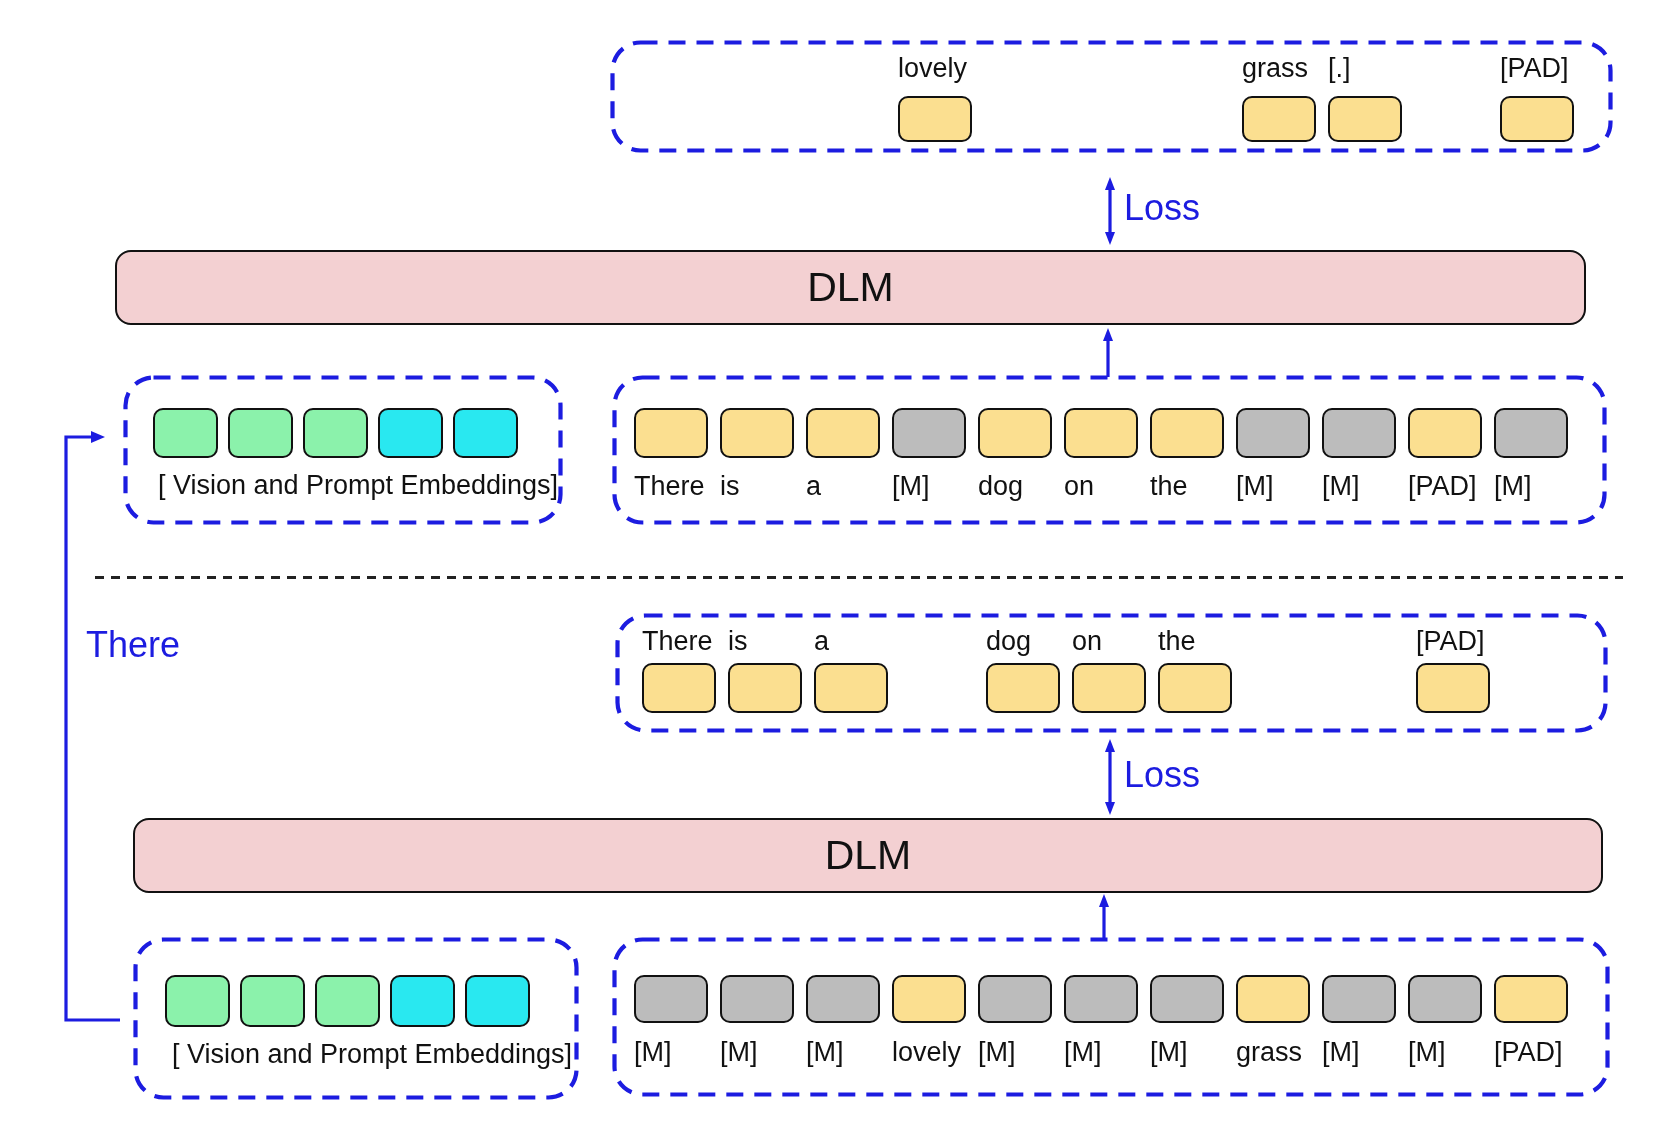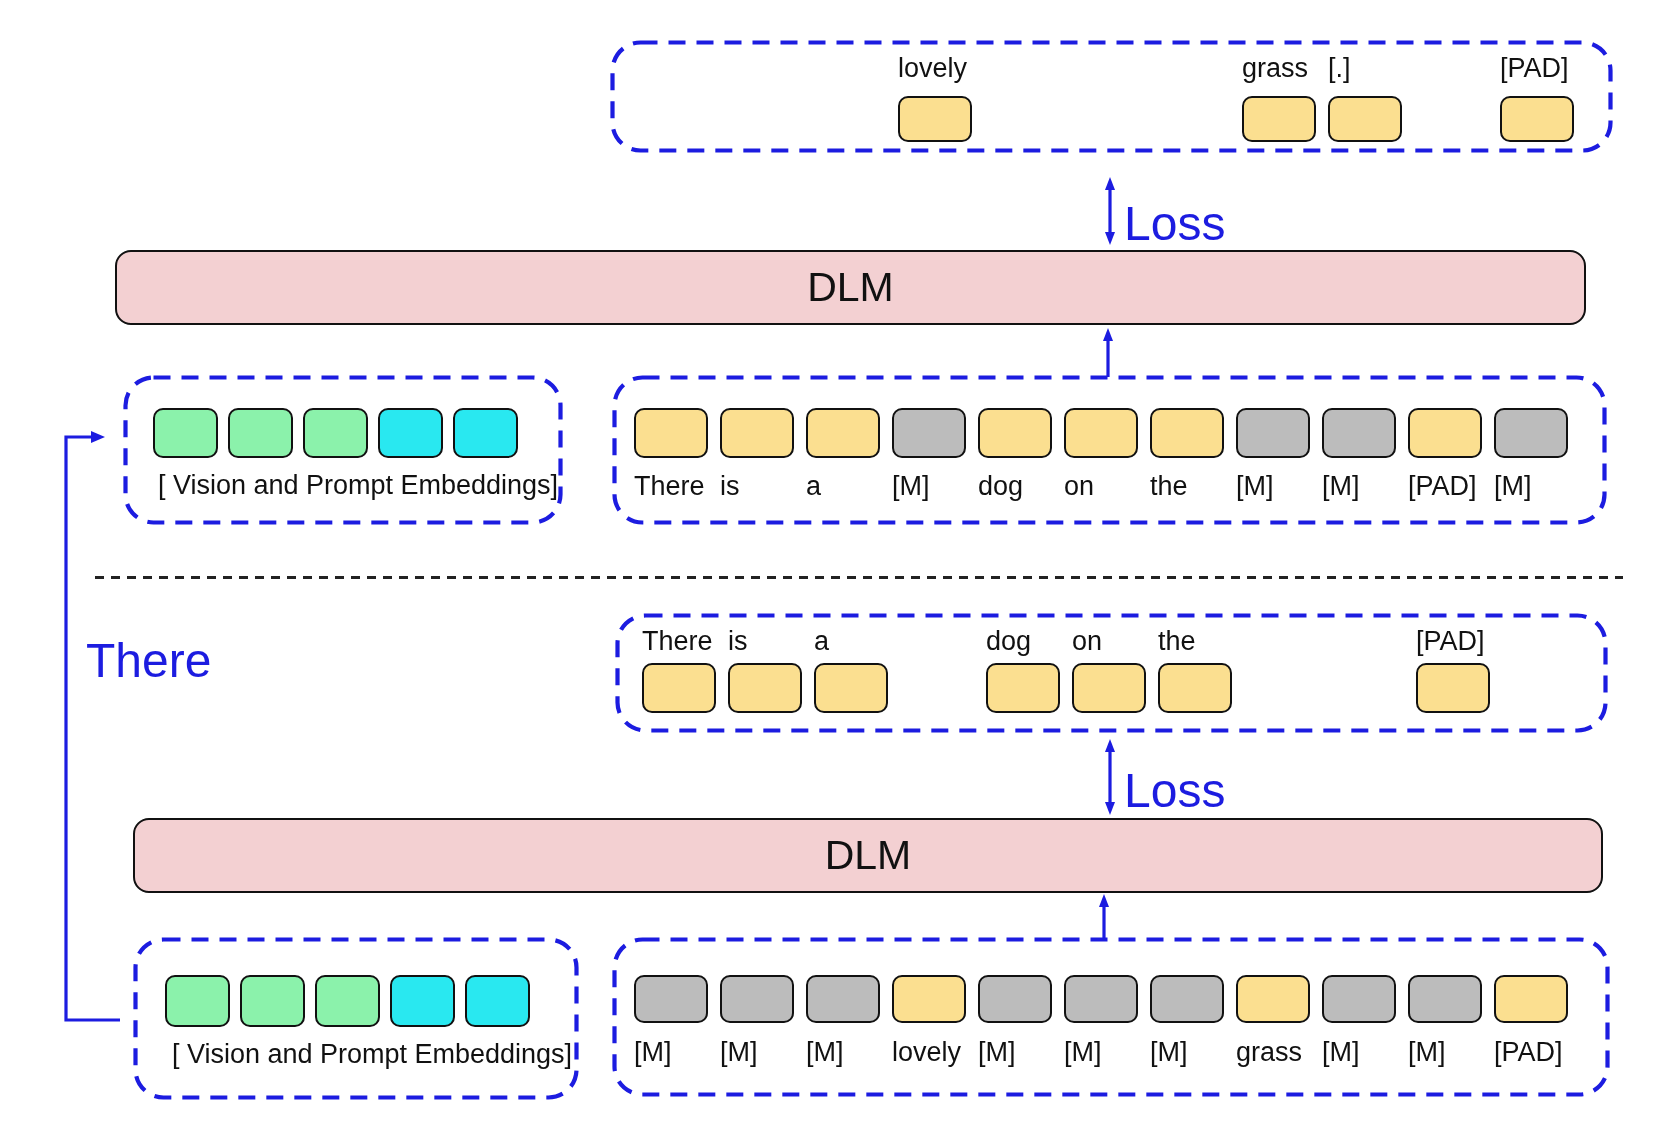--- a/index.html
+++ b/index.html
@@ -25,21 +25,21 @@
   .vision-row{display:flex;gap:10px;}
   .vision-row .cell{flex:0 0 65px;width:65px;}
   .vision-row .tok-box{width:65px;height:50px;}
   .vision-label{font-size:27px;line-height:32px;text-align:center;margin-top:11px;white-space:nowrap;color:#111;}
   .vbox1{padding:33px 0 0 30px;box-sizing:border-box;}
   .vbox2{padding:38px 0 0 32px;box-sizing:border-box;}
   .vbox2 .tok-box{height:52px;}
   .dlm-bar{position:absolute;background:#f3d0d2;border:2.6px solid #111;border-radius:16px;
            box-sizing:border-box;display:flex;align-items:center;justify-content:center;
            font-size:41px;color:#111;}
-  .blue-text{position:absolute;color:#1c1ce0;font-size:48px;line-height:38px;white-space:nowrap;margin-top:16px;}
+  .blue-text{position:absolute;color:#1c1ce0;font-size:36px;line-height:38px;white-space:nowrap;}
   .separator{position:absolute;height:3px;
              background:repeating-linear-gradient(to right,#222 0 9px,transparent 9px 16px);}
 </style>
 </head>
 <body>
 
 <div id="canvas">
 
   <div class="dashed-box" style="left:610px;top:40px;width:1003px;height:113px;">
     <div class="token-row out-top">

